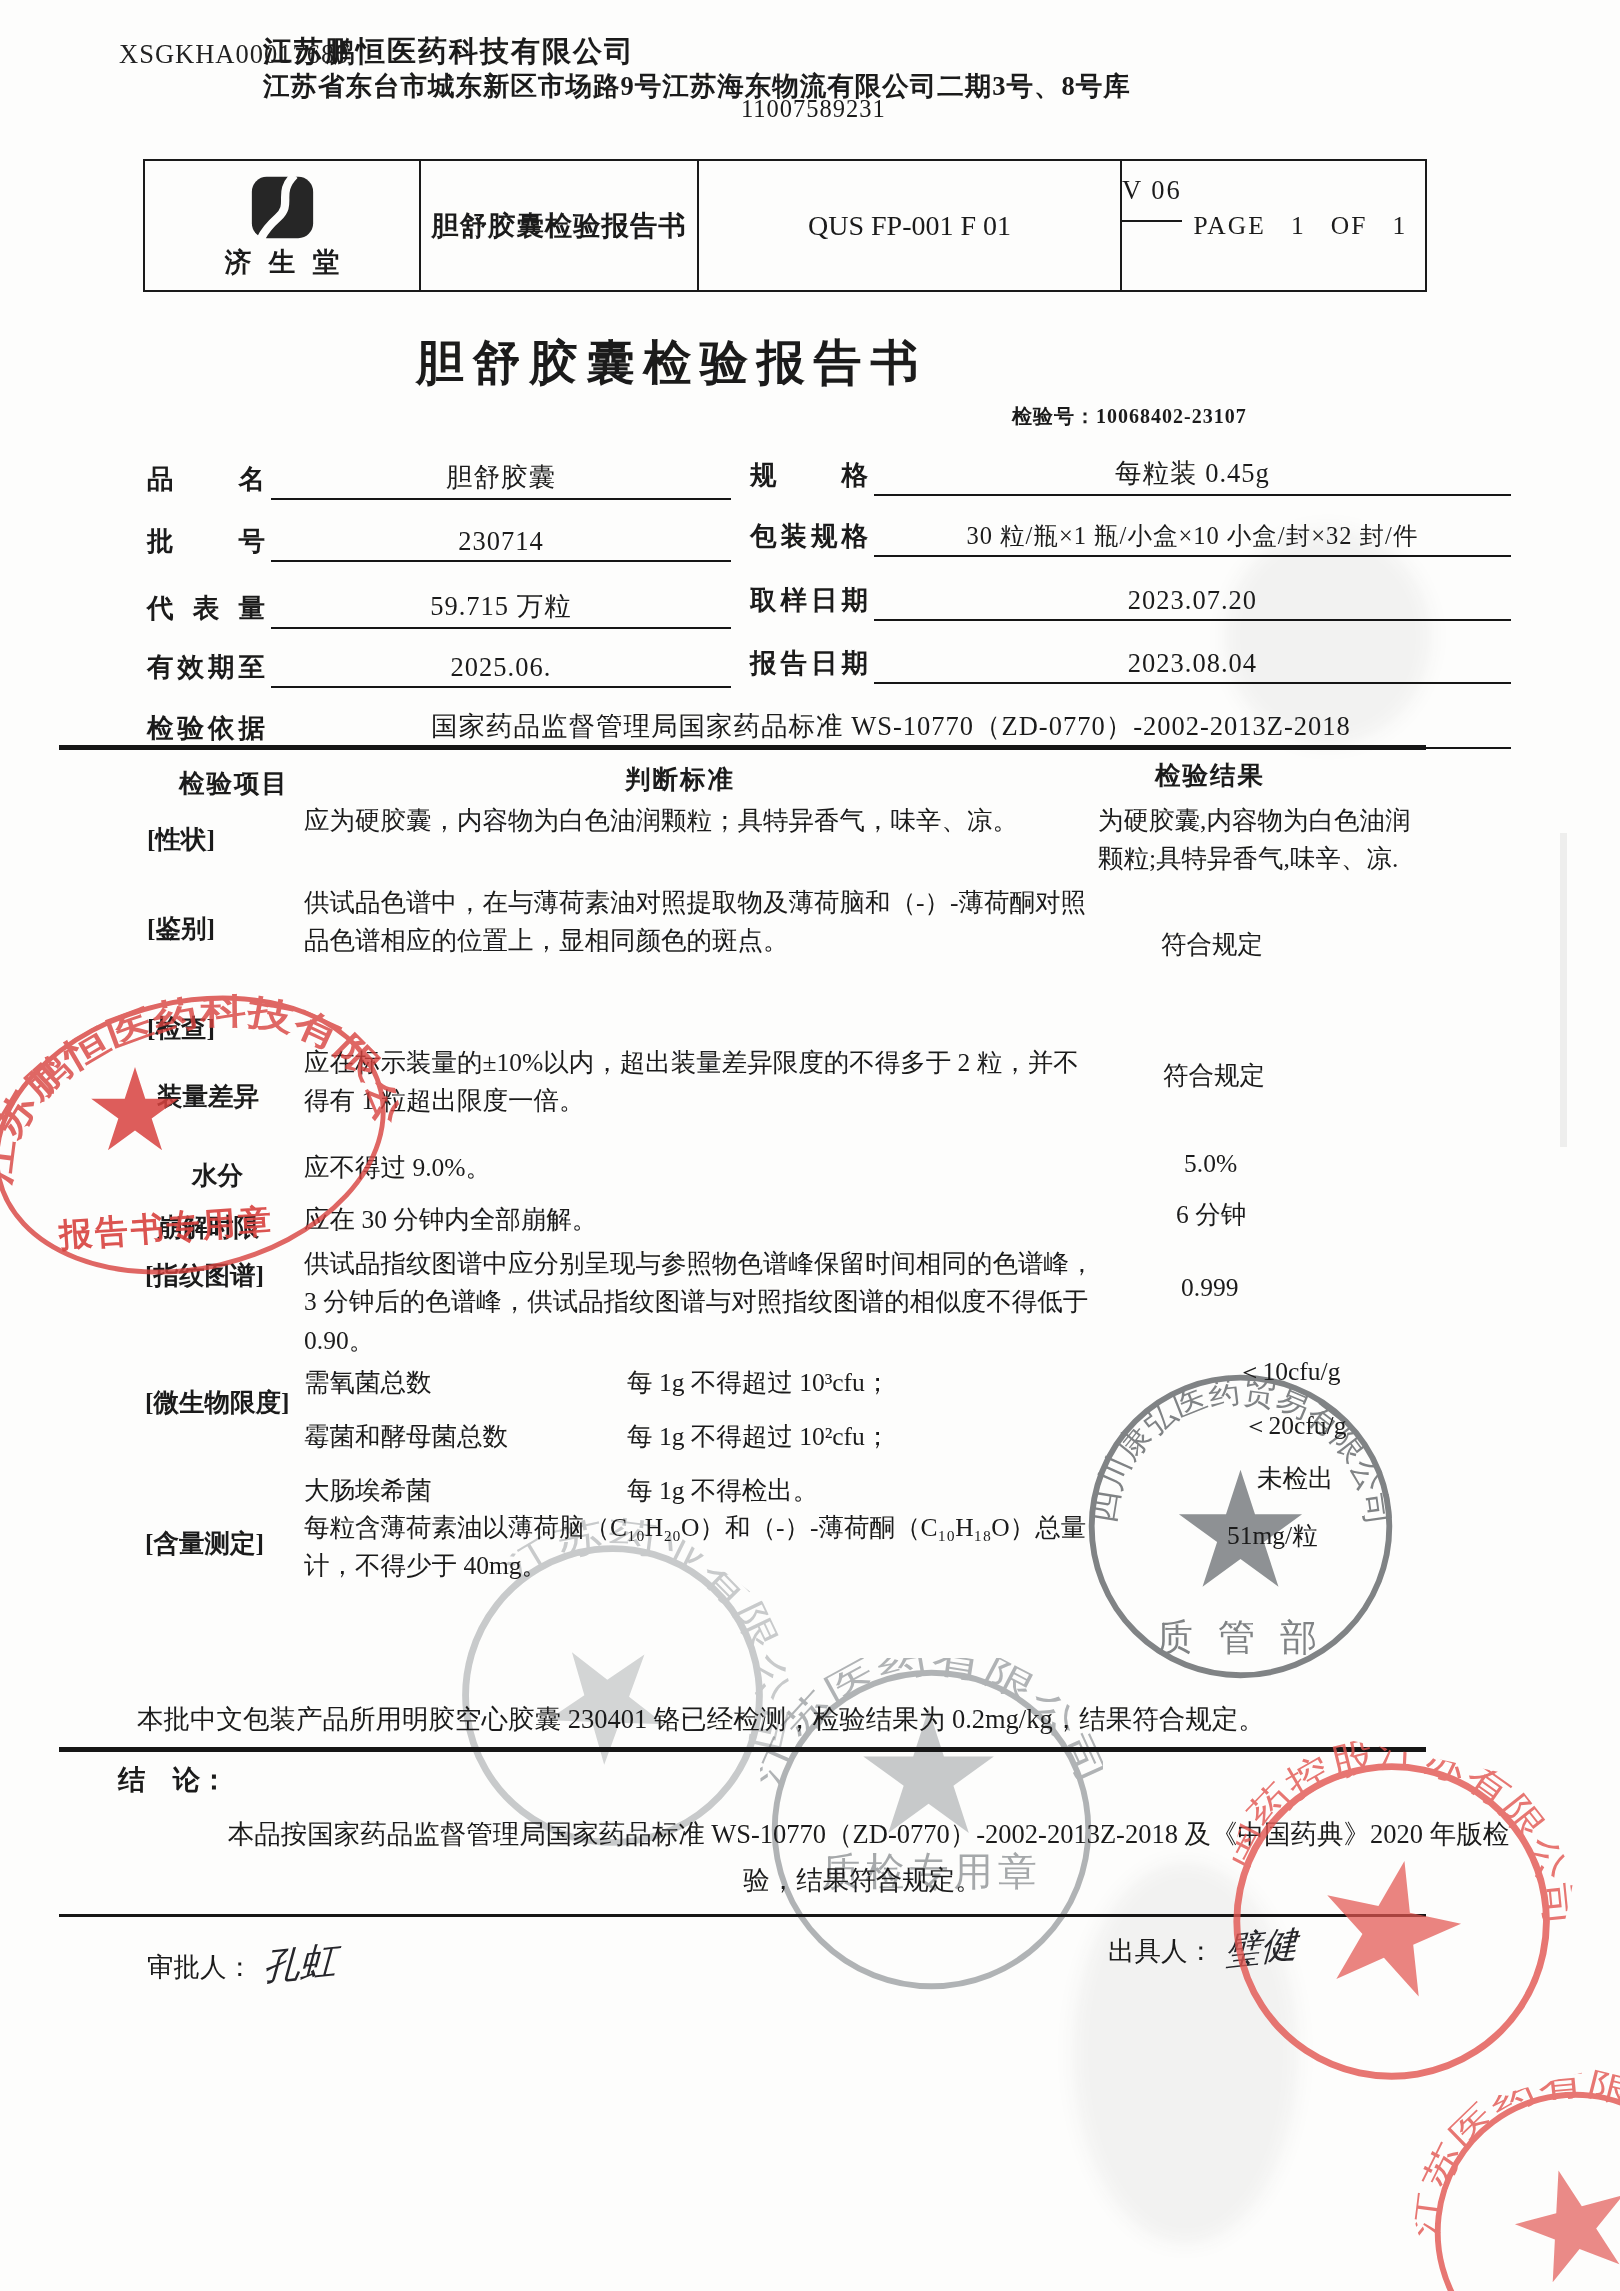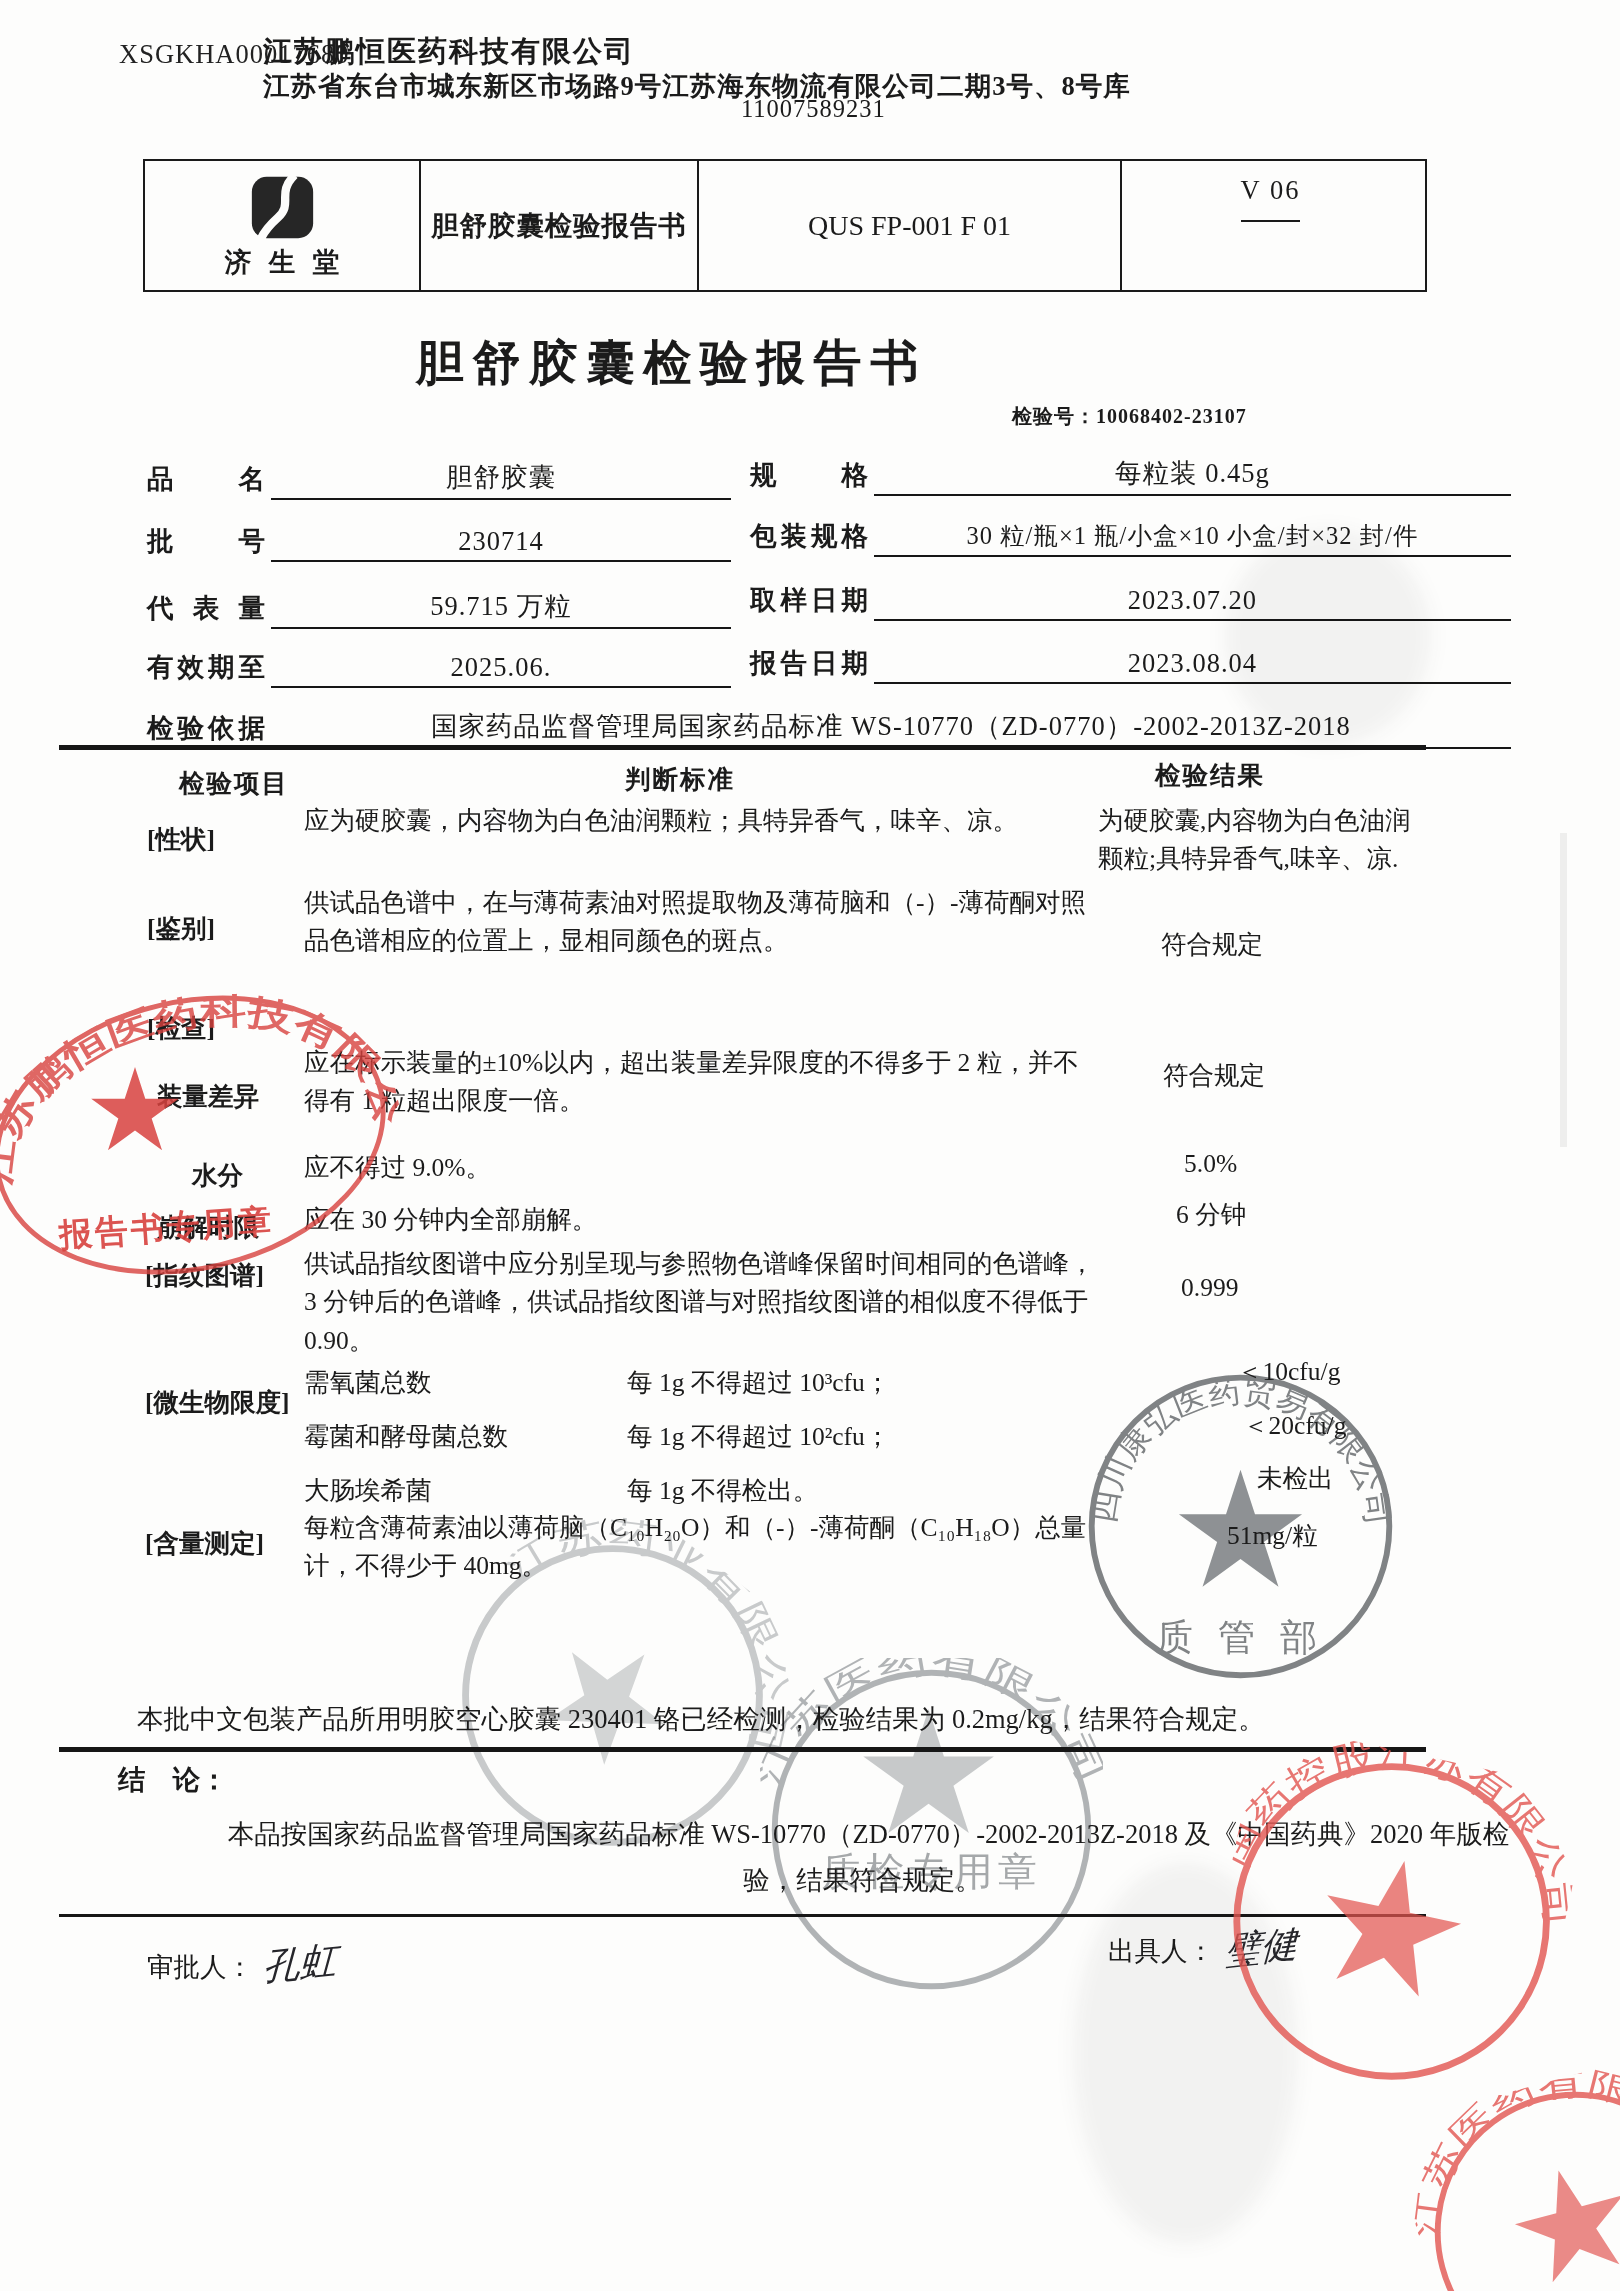--- a/index.html
+++ b/index.html
@@ -80,20 +80,21 @@
       <svg width="65" height="65" viewBox="0 0 70 70">
         <rect x="2" y="2" width="66" height="66" rx="16" fill="#262626"></rect>
         <path d="M48,0 C28,20 47,31 30,46 C21,54 15,61 11,70" stroke="#fdfdfc" stroke-width="9" fill="none"></path>
       </svg>
       <div class="brand">济生堂</div>
     </div>
     <div class="hcell c-title">胆舒胶囊检验报告书</div>
     <div class="hcell c-code">QUS FP-001 F 01</div>
     <div class="hcell c-vp">
       <div class="v-row">V 06</div>
+      <div class="p-row">PAGE   1   OF   1</div>
     </div>
   </div>
 
   <div class="abs main-title z2">胆舒胶囊检验报告书</div>
   <div class="abs report-no z2">
     <span>检验号：</span><span>10068402-23107</span>
   </div>
 
   <div class="field" style="left:147px;top:459px;width:584px;">
     <span class="flabel">品名</span>

